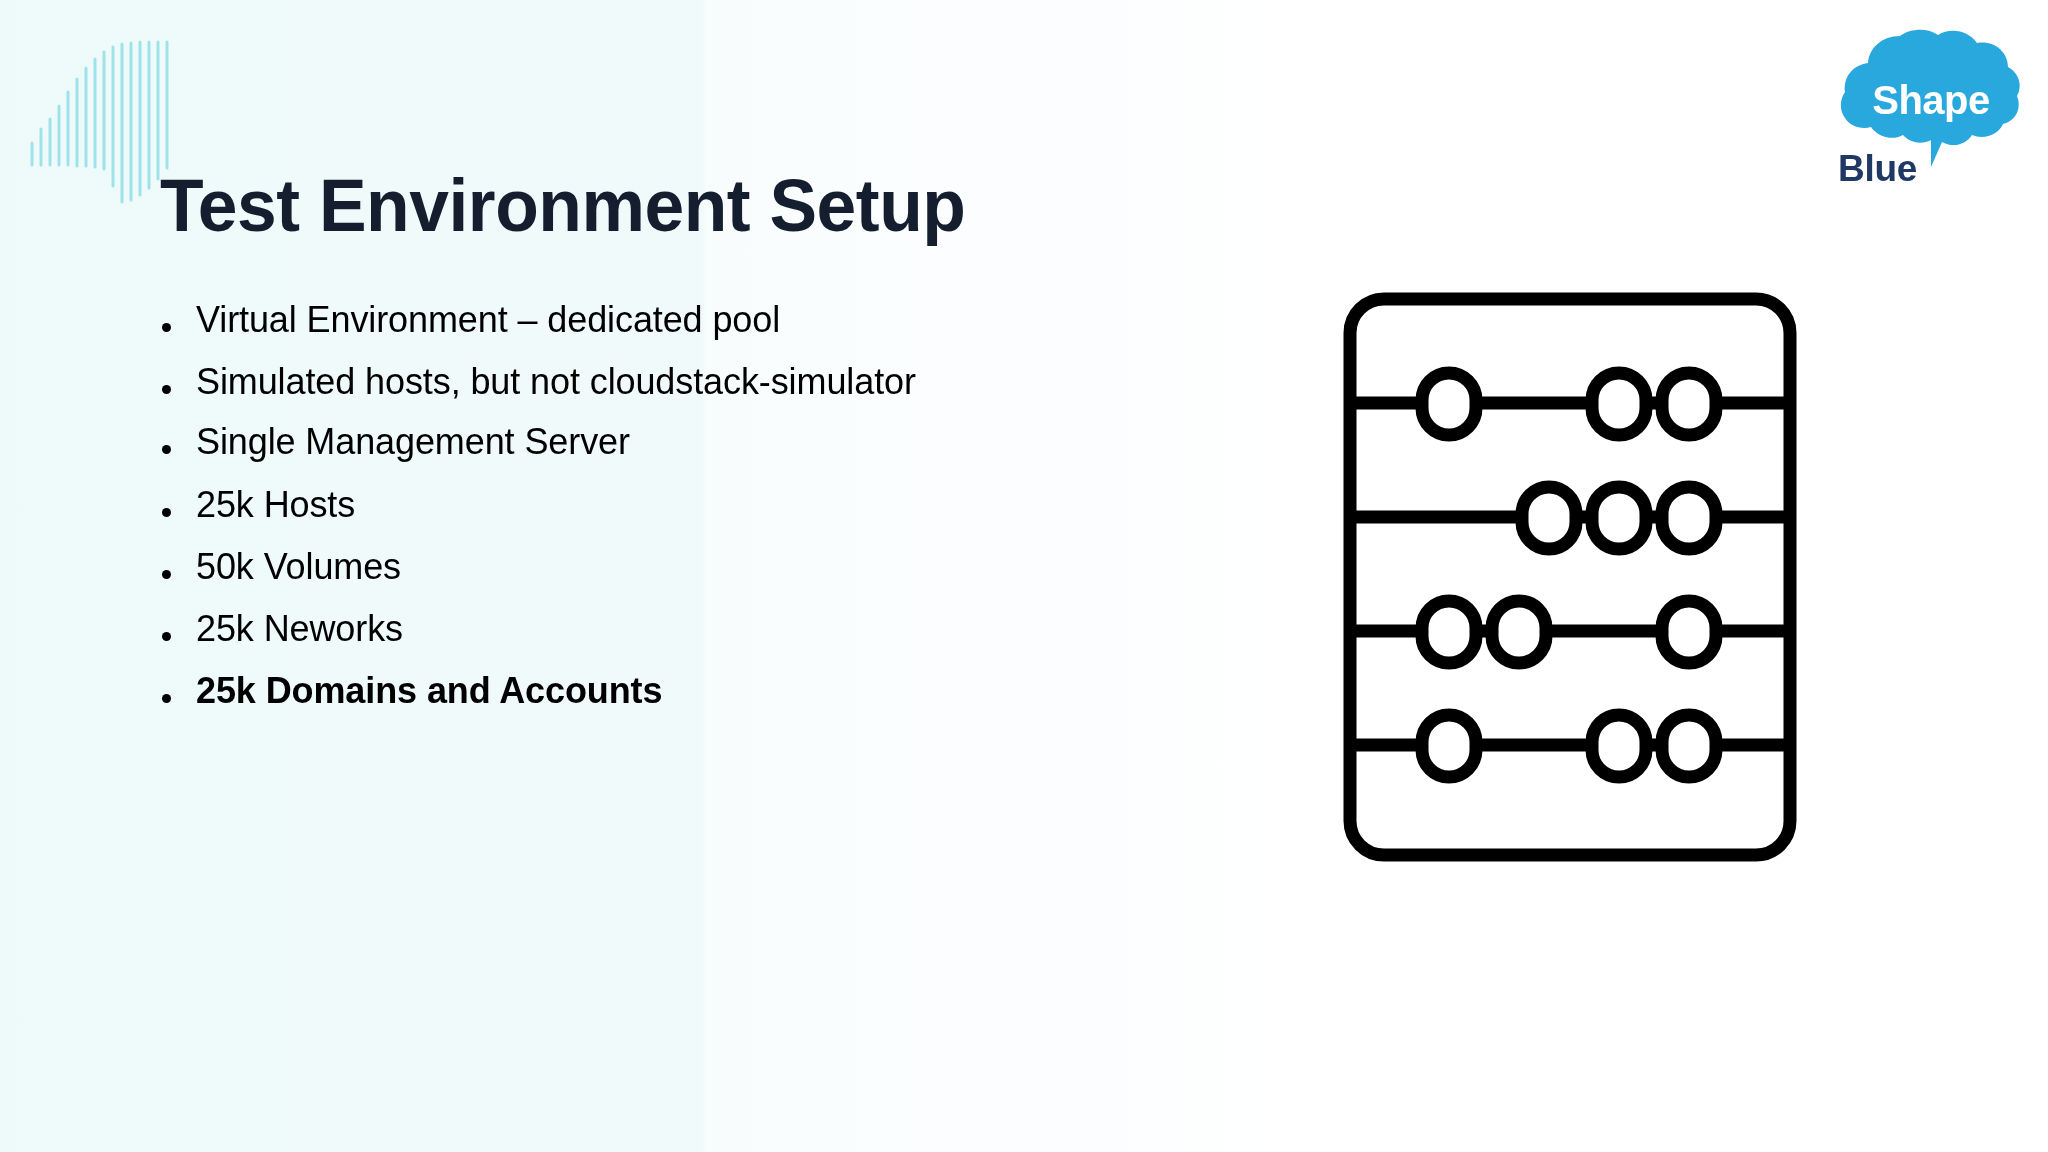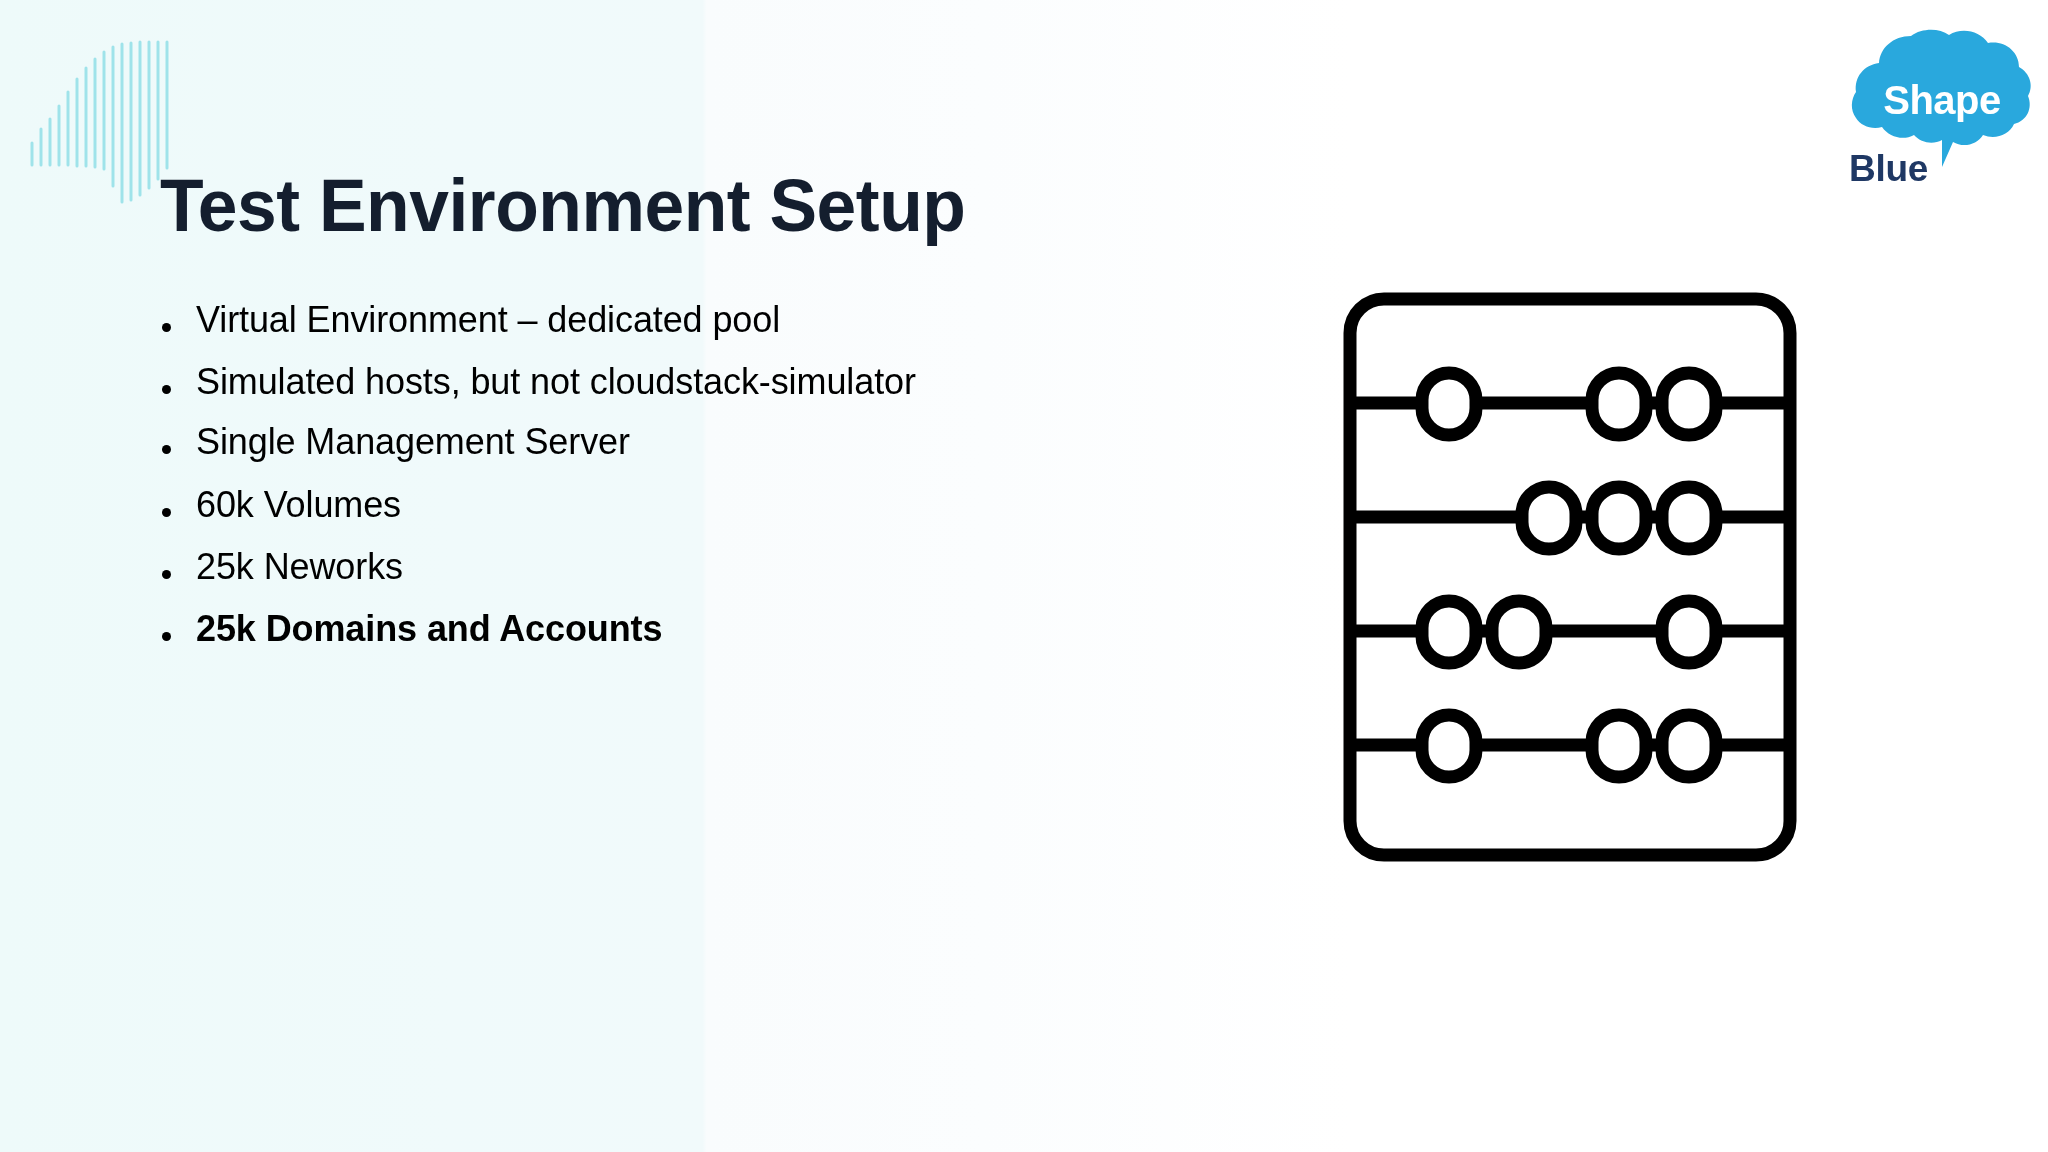--- a/index.html
+++ b/index.html
@@ -83,21 +83,21 @@
     height: 9px;
     border-radius: 50%;
     background: #000000;
   }
 
   .bullet-item.wrap-2 { margin-bottom: 21px; }
 
   
   .logo {
     position: absolute;
-    right: 13px;
+    right: 24px;
     top: 22px;
     width: 186px;
     height: 180px;
   }
   .logo-word-shape {
     position: absolute;
     left: 0;
     top: 56px;
     width: 186px;
     text-align: center;
@@ -156,21 +156,22 @@
       </g>
     </svg>
   </div>
 
   <h1 class="slide-title">Test Environment Setup</h1>
 
   <ul class="bullet-list">
     <li class="bullet-item">Virtual Environment – dedicated pool</li>
     <li class="bullet-item wrap-2">Simulated hosts, but not cloudstack-simulator</li>
     <li class="bullet-item">Single Management Server</li>
-    <li class="bullet-item">60k Volumes</li>
+    <li class="bullet-item">25k Hosts</li>
+    <li class="bullet-item">50k Volumes</li>
     <li class="bullet-item">25k Neworks</li>
     <li class="bullet-item">25k Domains and Accounts</li>
   </ul>
 
   <div class="logo">
     <svg width="186" height="180" viewBox="0 0 186 180" xmlns="http://www.w3.org/2000/svg">
       <path d="M62 14
                C 44 14, 31 26, 30 41
                C 15 43, 5 55, 7 70
                C 2 77, 1 88, 7 96

